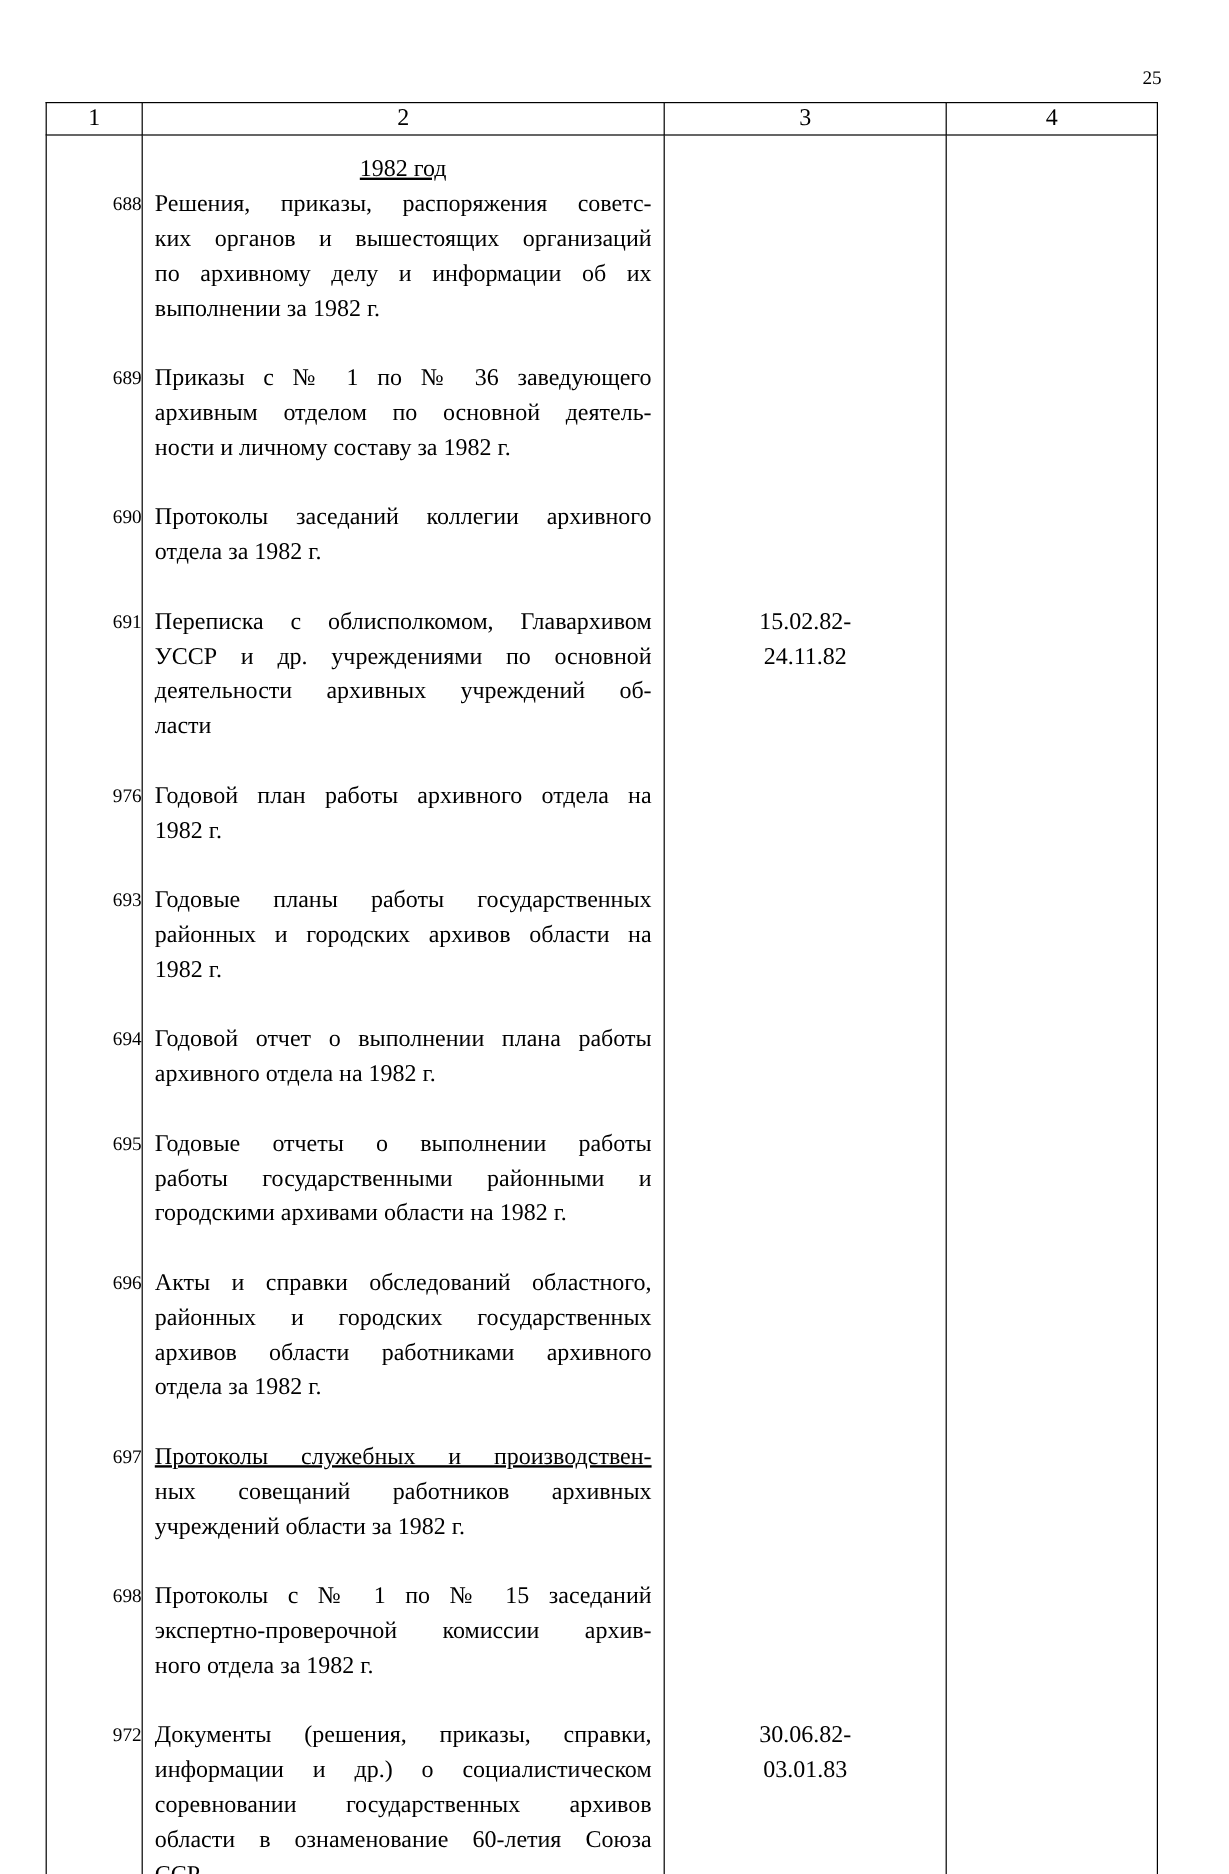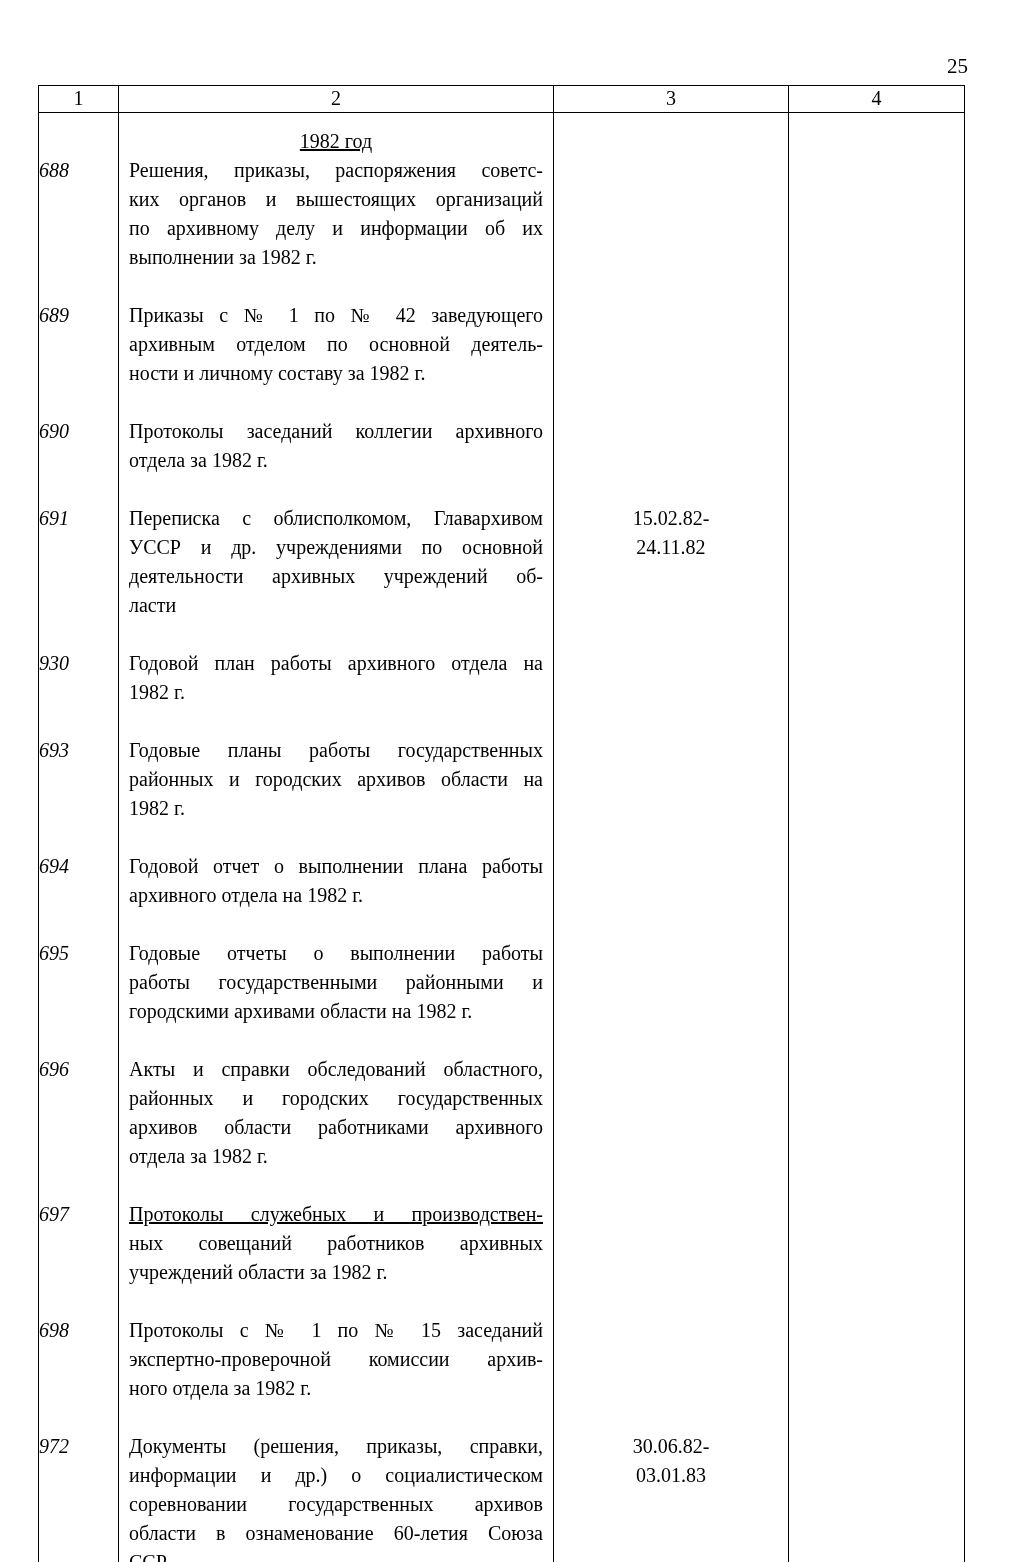--- a/index.html
+++ b/index.html
@@ -18,21 +18,21 @@
   .page {
     position: absolute;
     left: 0; top: 0;
     width: 1024px;
     height: 1562px;
   }
   .page-number {
     position: absolute;
     right: 56px;
     top: 54px;
-    font-size: 21px;
+    font-size: 16px;
     line-height: 24px;
     font-family: "Liberation Serif", "DejaVu Serif", serif;
   }
   .table-wrap {
     position: absolute;
     left: 38px;
     top: 85px;
     width: 926px;
   }
   table.doc-table {
@@ -60,24 +60,23 @@
     padding: 1px 0 2px 0;
     vertical-align: middle;
   }
   .body-cell-empty { }
 
   
   .body-col {
     padding: 0;
   }
   .entry-num {
-    text-align: left;
-    font-size: 20px;
-    line-height: 29px;
-    font-style: italic;
+    text-align: right;
+    font-size: 16px;
+    line-height: 29px;
   }
   .entry-desc {
     font-size: 20px;
     line-height: 29px;
     text-align: justify;
     text-align-last: left;
     padding: 0 10px 0 10px;
     hyphens: none;
   }
   .entry-dates {
@@ -125,21 +124,21 @@
                 <div style="height: 29px;"></div>
                 <div class="entry-num">689</div>
                 <div style="height: 58px;"></div>
                 <div style="height: 29px;"></div>
                 <div class="entry-num">690</div>
                 <div style="height: 29px;"></div>
                 <div style="height: 29px;"></div>
                 <div class="entry-num">691</div>
                 <div style="height: 87px;"></div>
                 <div style="height: 29px;"></div>
-                <div class="entry-num">930</div>
+                <div class="entry-num">976</div>
                 <div style="height: 29px;"></div>
                 <div style="height: 29px;"></div>
                 <div class="entry-num">693</div>
                 <div style="height: 58px;"></div>
                 <div style="height: 29px;"></div>
                 <div class="entry-num">694</div>
                 <div style="height: 29px;"></div>
                 <div style="height: 29px;"></div>
                 <div class="entry-num">695</div>
                 <div style="height: 58px;"></div>
@@ -159,21 +158,21 @@
           </td>
           <td class="body-col">
             <div id="col-descriptions">
                 <div style="height: 14px;"></div>
                 <div class="year-heading">1982 год</div>
                 <div class="entry-desc" style="text-align: justify; text-align-last: justify;">Решения, приказы, распоряжения советс-</div>
                 <div class="entry-desc" style="text-align: justify; text-align-last: justify;">ких органов и вышестоящих организаций</div>
                 <div class="entry-desc" style="text-align: justify; text-align-last: justify;">по архивному делу и информации об их</div>
                 <div class="entry-desc" style="text-align: left;">выполнении за 1982 г.</div>
                 <div style="height: 29px;"></div>
-                <div class="entry-desc" style="text-align: justify; text-align-last: justify;">Приказы с № 1 по № 42 заведующего</div>
+                <div class="entry-desc" style="text-align: justify; text-align-last: justify;">Приказы с № 1 по № 36 заведующего</div>
                 <div class="entry-desc" style="text-align: justify; text-align-last: justify;">архивным отделом по основной деятель-</div>
                 <div class="entry-desc" style="text-align: right;">ности и личному составу за 1982 г.</div>
                 <div style="height: 29px;"></div>
                 <div class="entry-desc" style="text-align: justify; text-align-last: justify;">Протоколы заседаний коллегии архивного</div>
                 <div class="entry-desc" style="text-align: left;">отдела за 1982 г.</div>
                 <div style="height: 29px;"></div>
                 <div class="entry-desc" style="text-align: justify; text-align-last: justify;">Переписка с облисполкомом, Главархивом</div>
                 <div class="entry-desc" style="text-align: justify; text-align-last: justify;">УССР и др. учреждениями по основной</div>
                 <div class="entry-desc" style="text-align: justify; text-align-last: justify;">деятельности архивных учреждений об-</div>
                 <div class="entry-desc" style="text-align: left;">ласти</div>

